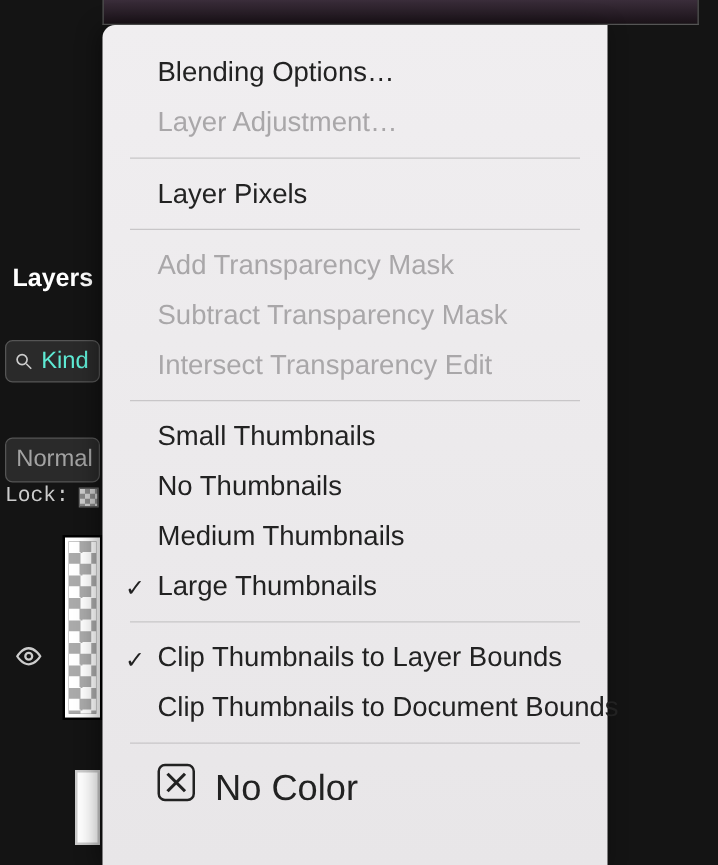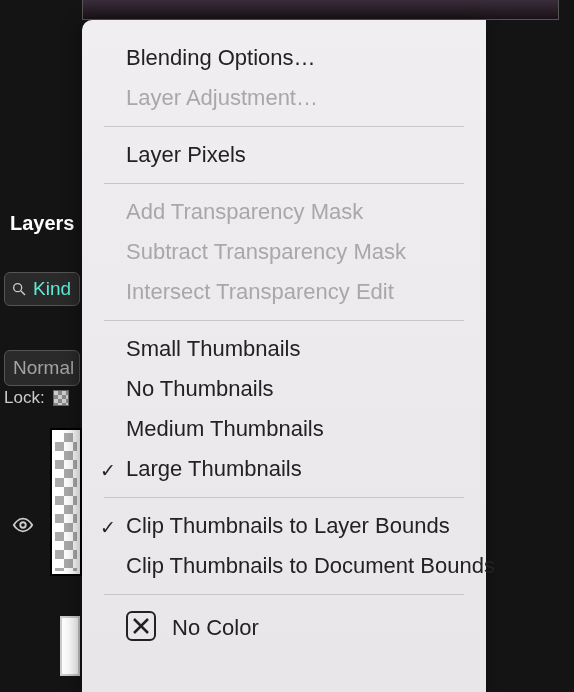--- a/index.html
+++ b/index.html
@@ -78,20 +78,21 @@
   }
   .lock-row {
     position: absolute;
     left: 4px;
     top: 188px;
     display: flex;
     align-items: center;
     gap: 8px;
     font-size: 17px;
     color: #ccc;
+    font-family: Liberation Mono, monospace;
   }
   .lock-icon-box {
     width: 16px; height: 16px;
     background: repeating-conic-gradient(#888 0 25%, #ccc 0 50%) 0 0/8px 8px;
     border: 1px solid #666;
   }
   .thumb-outer {
     position: absolute;
     left: 52px;
     top: 230px;
@@ -147,21 +148,21 @@
   .check {
     position: absolute;
     left: 18px;
     top: 10px;
     font-size: 19px;
     color: #222;
   }
   .color-swatch-row {
     position: relative;
     padding: 12px 20px 12px 44px;
-    font-size: 22px;
+    font-size: 29px;
     color: #222;
     display: flex;
     align-items: center;
     gap: 16px;
   }
   .swatch {
     position: absolute;
     left: 44px;
     top: 8px;
     width: 30px;

